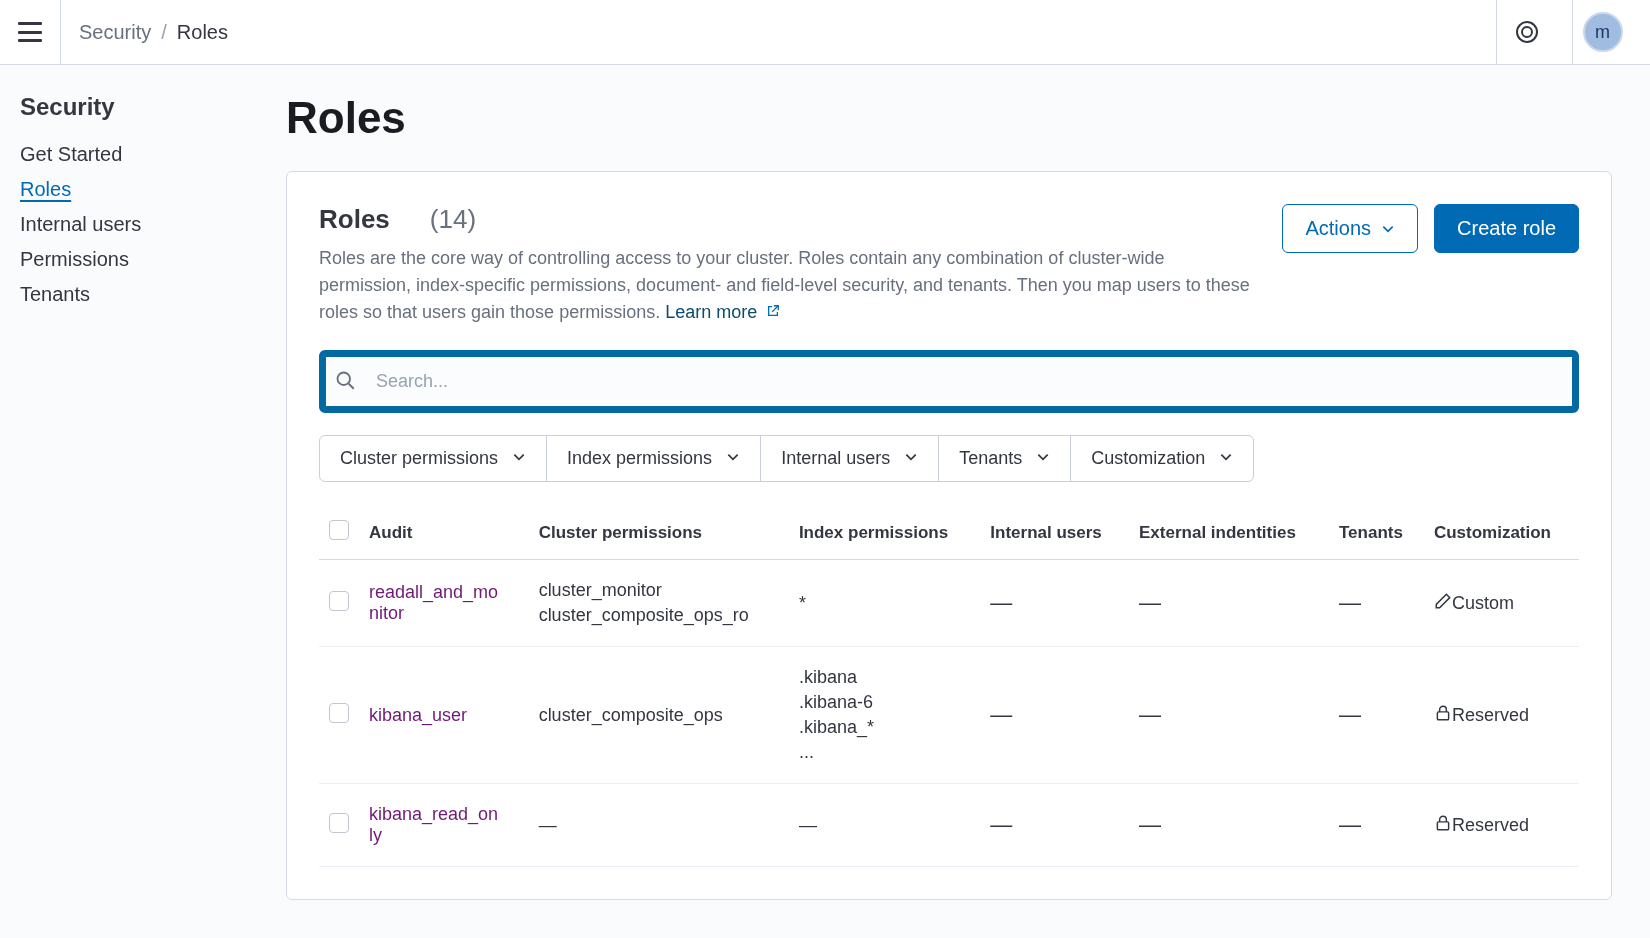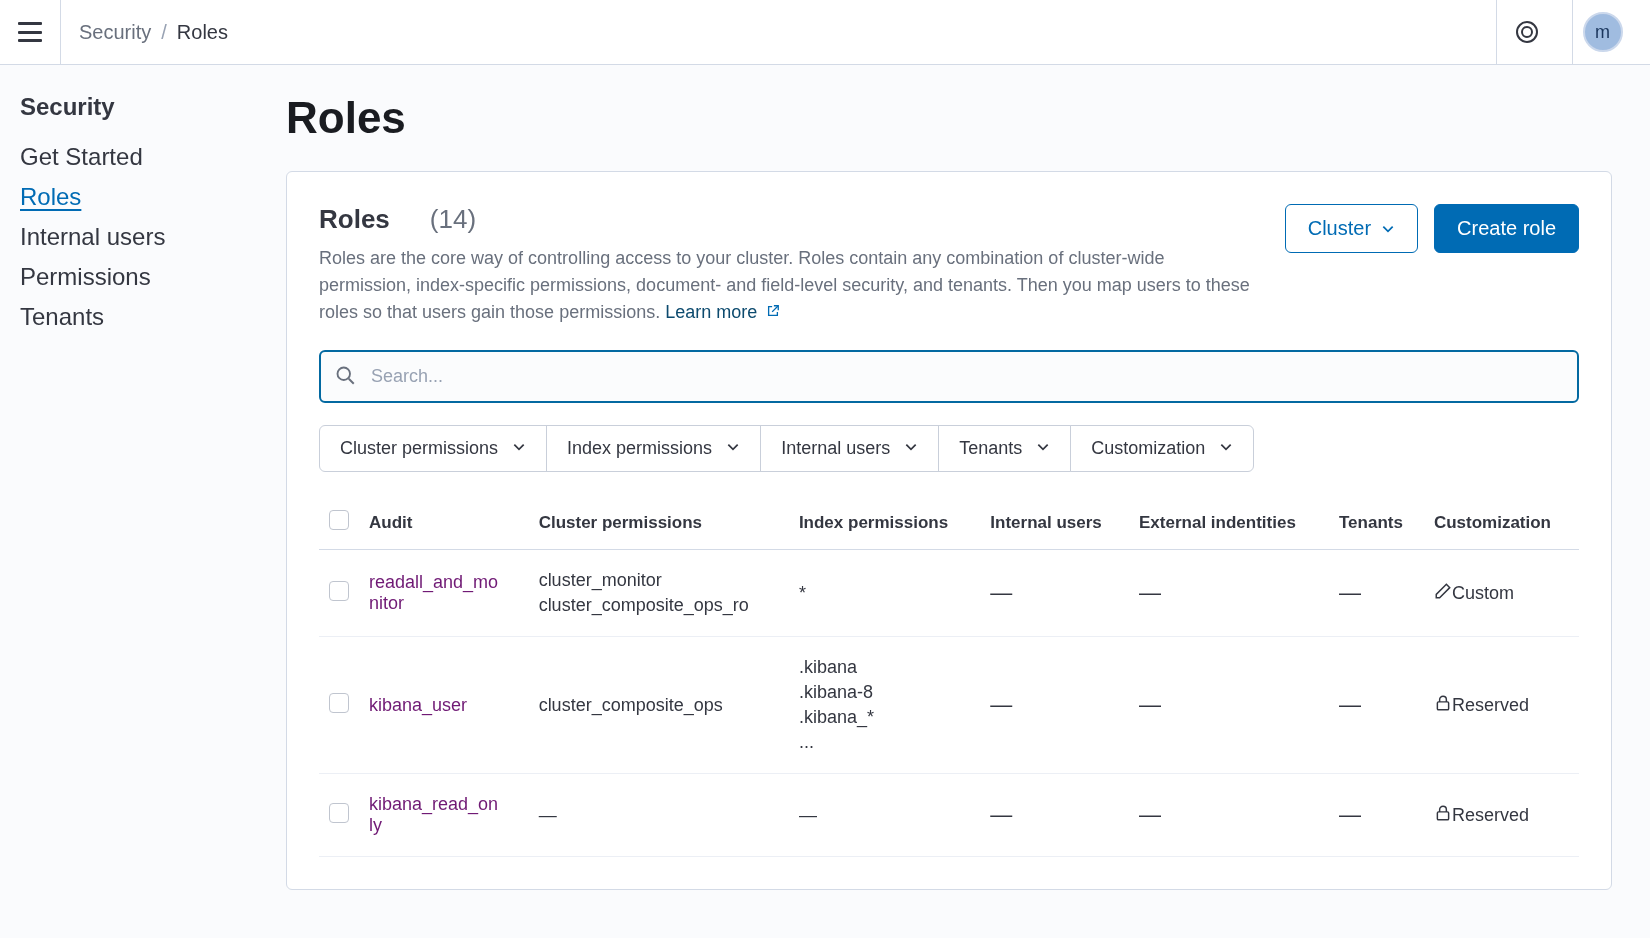--- a/index.html
+++ b/index.html
@@ -13,39 +13,39 @@
   .breadcrumb-sep { color: #98a2b3; }
   .breadcrumb-current { color: #343741; font-weight: 500; }
   .topbar-right { margin-left: auto; display: flex; align-items: center; gap: 16px; }
   .topbar-icon-btn { width: 60px; height: 65px; display:flex; align-items:center; justify-content:center; border-left:1px solid #d3dae6; cursor:pointer; }
   .lifebuoy { width:22px; height:22px; border:2px solid #343741; border-radius:50%; position:relative; display:flex; align-items:center; justify-content:center; }
   .lifebuoy::before { content:''; width:8px; height:8px; border:2px solid #343741; border-radius:50%; position:absolute; }
   .avatar { width:40px; height:40px; border-radius:50%; background:#a0bce0; color:#1a365d; display:flex; align-items:center; justify-content:center; font-size:18px; cursor:pointer; border:2px solid #cbd8ec; }
   .layout { display: flex; }
   .sidebar { width: 286px; padding: 28px 20px; background:#fafbfd; }
   .sidebar-title { font-size: 24px; font-weight: 700; margin-bottom: 16px; }
-  .sidebar-item { font-size: 24px; color:#343741; padding: 6px 0; cursor:pointer; }
+  .sidebar-item { font-size: 20px; color:#343741; padding: 6px 0; cursor:pointer; }
   .sidebar-item.active { color:#006bb4; text-decoration: underline; text-underline-offset: 4px; }
   .main { flex:1; padding: 28px 38px 40px 0; }
   .page-title { font-size: 44px; font-weight: 700; color:#1a1c21; margin-bottom: 28px; }
   .panel { background:#fff; border:1px solid #d3dae6; border-radius:6px; padding: 32px; }
   .panel-head { display:flex; gap:30px; margin-bottom: 24px; }
   .panel-head-text { flex:1; }
   .panel-title-line { font-size: 26px; font-weight:700; display:flex; gap:8px; align-items:baseline; }
   .count-muted { color:#69707d; font-weight:400;margin-left:32px; }
   .panel-desc { font-size: 18px; color:#69707d; margin-top:10px; line-height:1.5; }
   .learn-link { color:#0c4a6e; cursor:pointer; }
   .ext-icon { display:inline-block; margin-left:4px; }
   .panel-actions { display:flex; gap:16px; align-items:flex-start; }
   .btn { font-size:20px; padding: 12px 22px; border-radius:6px; cursor:pointer; display:inline-flex; align-items:center; gap:10px; white-space:nowrap; }
   .btn-outline { background:#fff; border:1px solid #006bb4; color:#006bb4; }
   .btn-primary { background:#006bb4; color:#fff; border:1px solid #006bb4; font-weight:500; }
   .chev { font-size:14px; }
   .search-wrap { position:relative; margin-bottom:22px; }
-  .search-input { width:100%; padding:14px 14px 14px 50px; font-size:18px; border:2px solid #0369a1; border-radius:6px; background:#fbfcfd; }
+  .search-input { width:100%; padding:14px 14px 14px 50px; font-size:18px; border:7px solid #0369a1; border-radius:6px; background:#fbfcfd; }
   .search-input::placeholder { color:#98a2b3; }
   .search-icon { position:absolute; left:16px; top:50%; transform:translateY(-50%); color:#69707d; }
   .filters { display:flex; margin-bottom:24px; }
   .filter-btn { font-size:18px; padding:12px 20px; border:1px solid #c9cfda; background:#fff; display:flex; align-items:center; gap:14px; cursor:pointer; border-radius:6px; margin-right:-1px; }
   .filter-btn:first-child { border-top-right-radius:0; border-bottom-right-radius:0; }
   .filter-btn:last-child { border-top-left-radius:0; border-bottom-left-radius:0; }
   .filter-btn:not(:first-child):not(:last-child) { border-radius:0; }
   .table { width:100%; border-collapse:collapse; }
   .table th { text-align:left; font-size:17px; font-weight:700; padding:14px 10px; border-bottom:1px solid #d3dae6; }
   .table td { padding:20px 10px; border-bottom:1px solid #eceff5; vertical-align:middle; font-size:18px; }
@@ -112,21 +112,21 @@
                     <path d="M7 3H3v10h10V9"></path>
                     <path d="M9 2h5v5"></path>
                     <path d="M14 2L7 9"></path>
                   </svg>
               </span>
             </span>
           </p>
         </div>
         <div class="panel-actions">
           <button class="btn btn-outline">
-            <span>Cluster</span>
+            <span>Actions</span>
             <svg class="chev" width="14" height="14" viewBox="0 0 12 12" fill="none" stroke="#006bb4" stroke-width="1.5">
                 <path d="M2 4l4 4 4-4"></path>
               </svg>
           </button>
           <button class="btn btn-primary">Create role</button>
         </div>
       </div>
 
       <div class="search-wrap">
         <span class="search-icon">
@@ -215,21 +215,21 @@
               <td><span class="check"></span></td>
               <td><span class="role-link">kibana_user</span></td>
               <td>
                 <div class="cell-lines">
                   <span>cluster_composite_ops</span>
                 </div>
               </td>
               <td>
                 <div class="cell-lines">
                   <span>.kibana</span>
-                  <span>.kibana-8</span>
+                  <span>.kibana-6</span>
                   <span>.kibana_*</span>
                   <span>...</span>
                 </div>
               </td>
               <td><span class="dash">—</span></td>
               <td><span class="dash">—</span></td>
               <td><span class="dash">—</span></td>
               <td>
                 <div class="cust">
                   <span><svg width="18" height="18" viewBox="0 0 16 16" fill="none" stroke="#343741" stroke-width="1.3">

